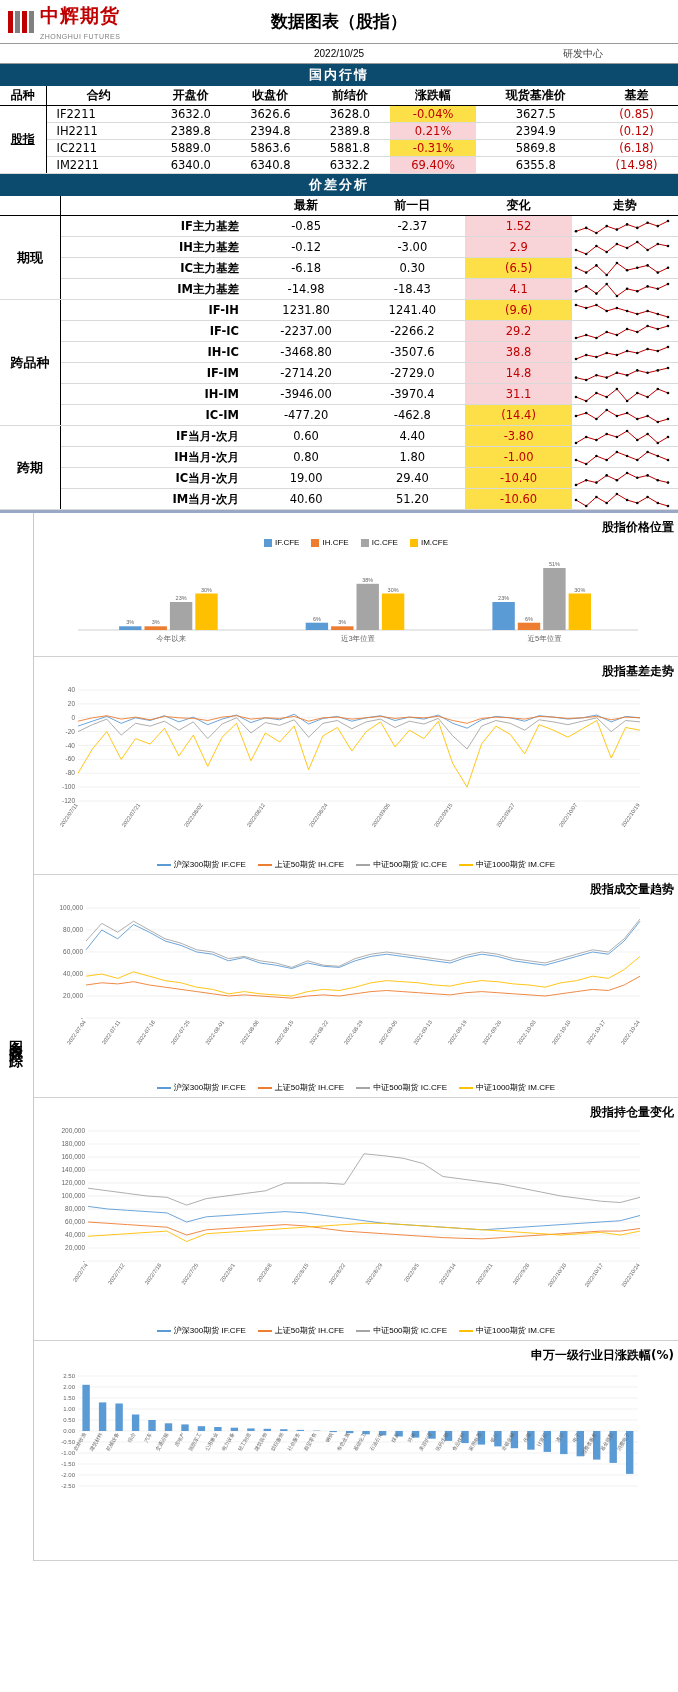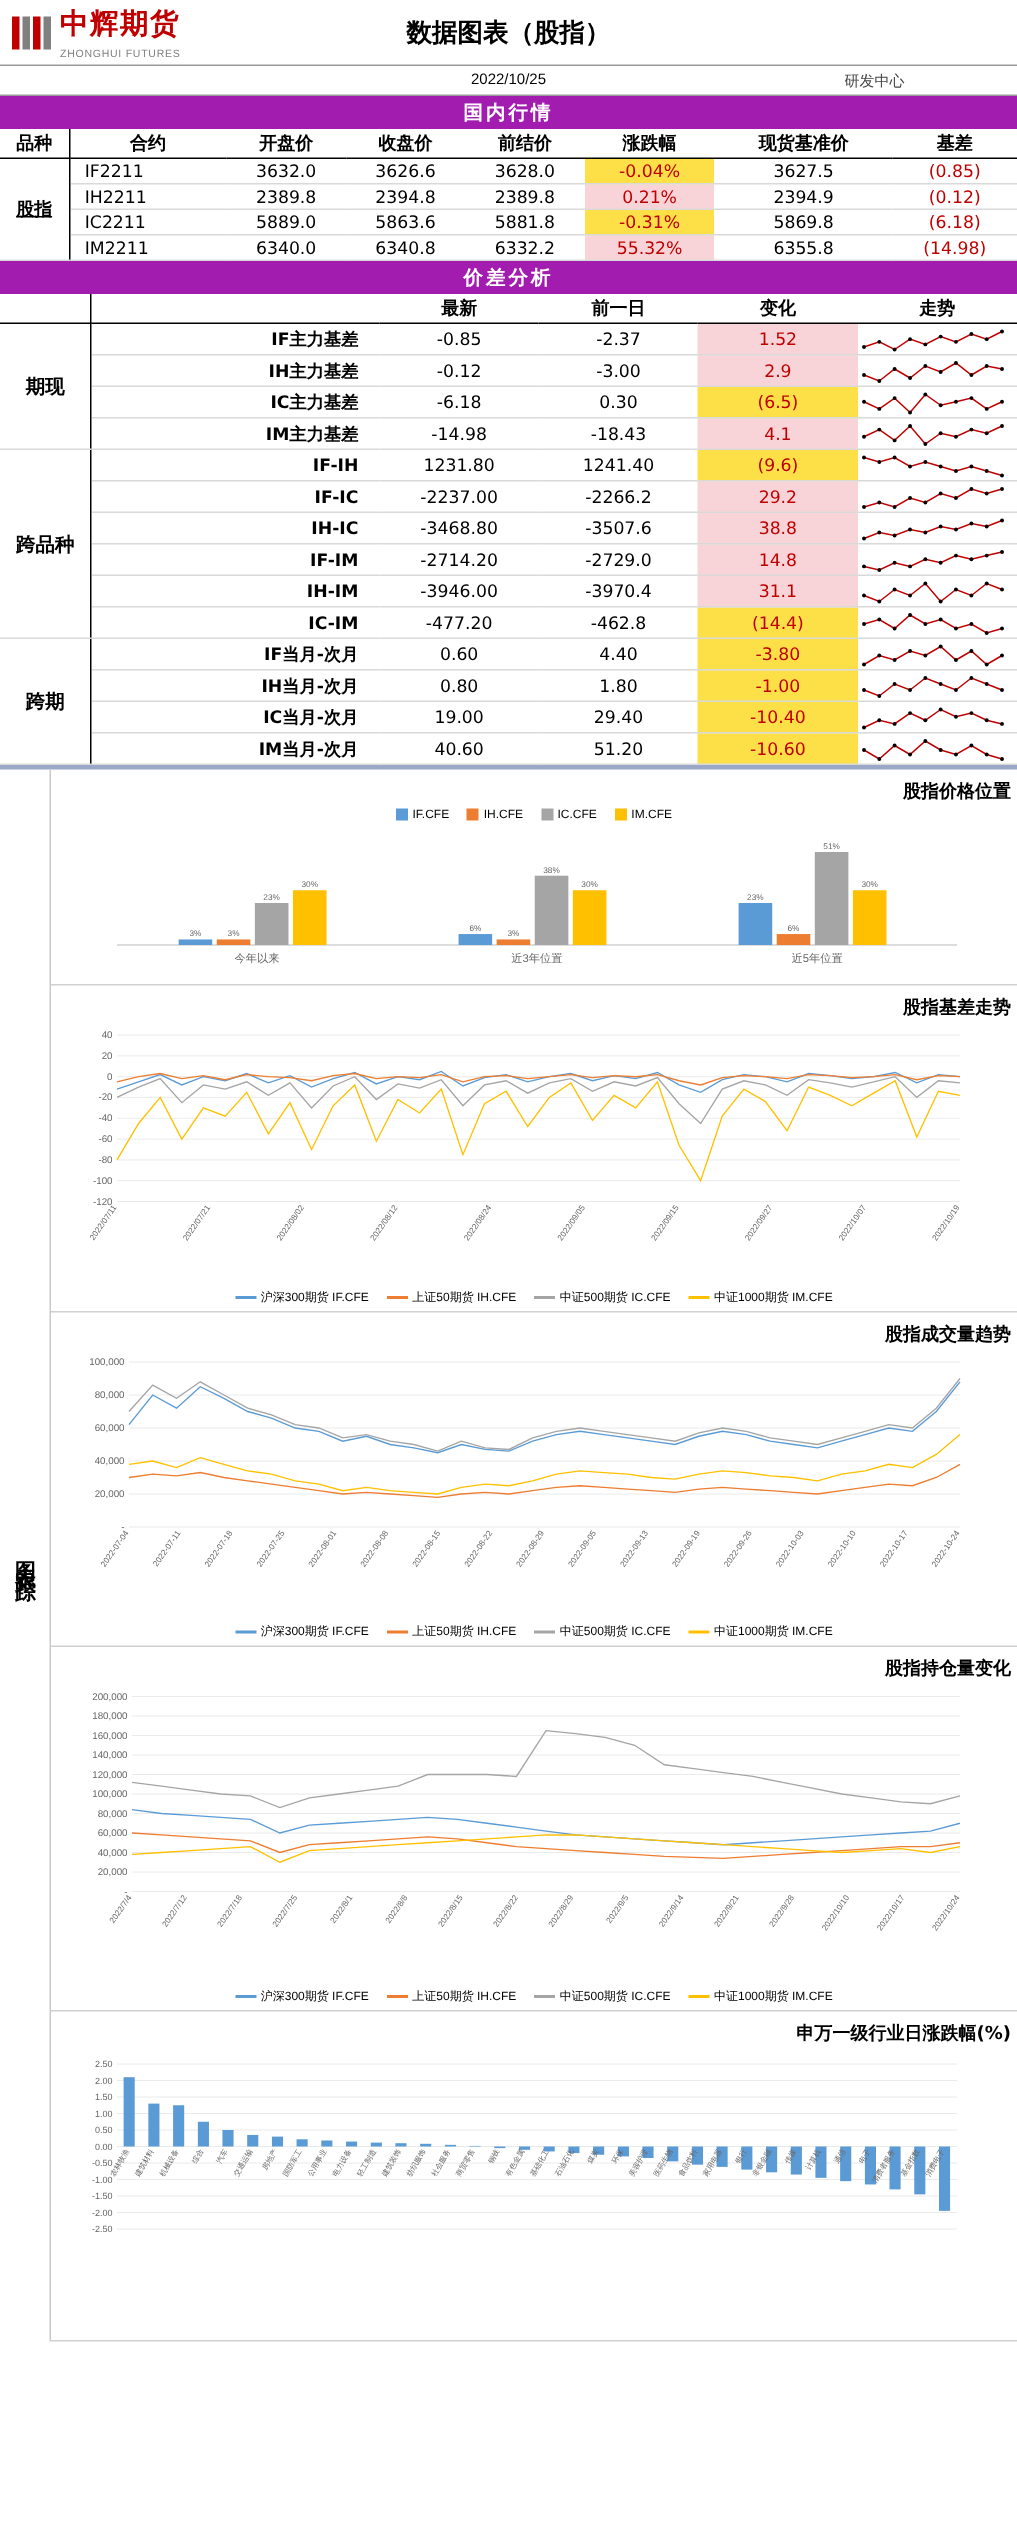--- a/index.html
+++ b/index.html
@@ -34,21 +34,21 @@
   .subheader {
     display: flex; border-bottom: 1px solid #999; height: 20px;
     align-items: center; font-size: 10px;
   }
   .subheader .sh-left { width: 190px; }
   .subheader .sh-mid { flex: 1; text-align: center; }
   .subheader .sh-right { width: 190px; text-align: center; color: #444; }
 
   
   .band {
-    background: #a21caf; color: #fff; text-align: center;
+    background: #0c4a6e; color: #fff; text-align: center;
     font-weight: bold; font-size: 13px; padding: 2px 0;
     letter-spacing: 2px;
     font-family: "DejaVu Sans", sans-serif;
   }
 
   table { border-collapse: collapse; width: 100%; }
   td, th { font-size: 11.5px; font-family: "DejaVu Sans", sans-serif; }
 
   
   .quotes { }
@@ -167,21 +167,21 @@
       <td>5881.8</td>
       <td class="green-bg neg">-0.31%</td>
       <td>5869.8</td>
       <td class="neg">(6.18)</td>
     </tr>
     <tr class="row-line">
       <td class="contract">IM2211</td>
       <td>6340.0</td>
       <td>6340.8</td>
       <td>6332.2</td>
-      <td class="pink-bg neg">55.32%</td>
+      <td class="pink-bg neg">69.40%</td>
       <td>6355.8</td>
       <td class="neg">(14.98)</td>
     </tr>
   </tbody>
     </table>
 
   <div class="band">价差分析</div>
   <table class="spread">
     <tbody>
         <tr class="hdr">

